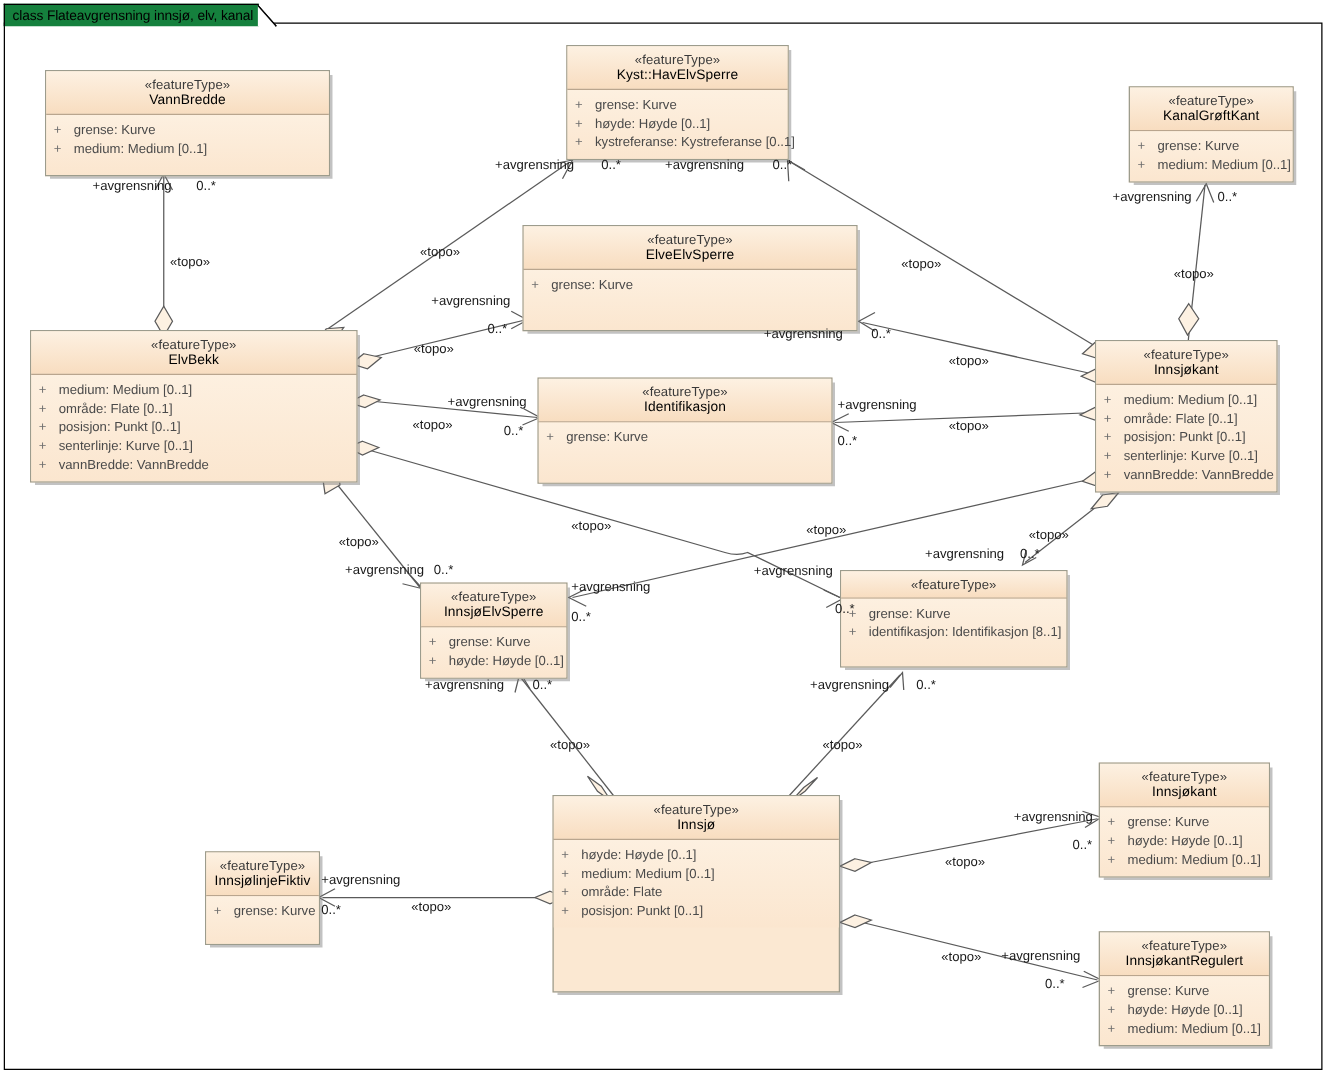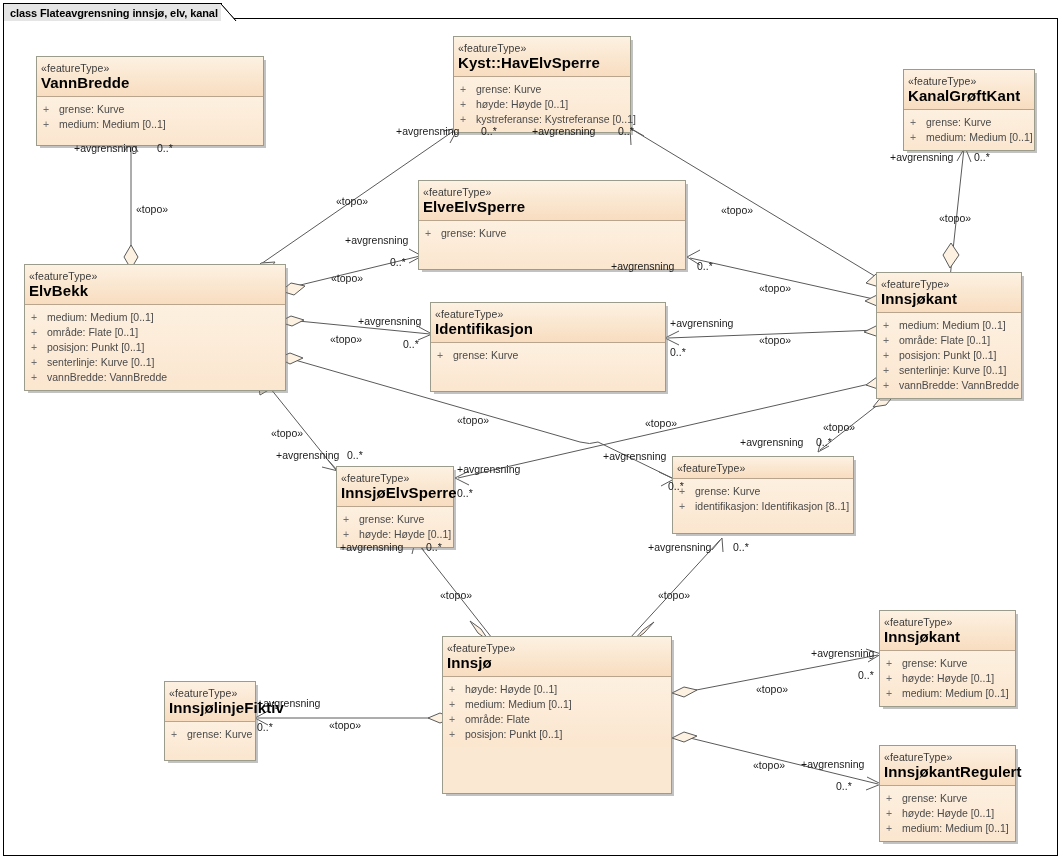--- a/index.html
+++ b/index.html
@@ -40,23 +40,23 @@
     z-index: 6;
   }
   #title-tab .tab-body {
     position: relative;
     height: 17px;
     padding: 0 4px 0 6px;
     display: flex;
     align-items: center;
     border-top: 1px solid #000;
     border-left: 1px solid #000;
-    background: #e5e5e5;
+    background: #15803d;
     font-size: 11px;
-    font-weight: bold;
+    font-weight: normal;
     color: #000;
     white-space: nowrap;
     letter-spacing: -0.1px;
     justify-content: flex-end;
   }
   #title-tab .tab-slant {
     position: absolute;
     right: -15px;
     top: 0;
     width: 16px;
@@ -68,33 +68,34 @@
   .uml-class {
     position: absolute;
     box-sizing: border-box;
     border: 1px solid #9c9c8d;
     background: #fbe8d2;
     box-shadow: 3px 3px 0 -1px rgba(120,120,120,0.45);
     z-index: 4;
   }
   .uml-head {
     padding: 5px 4px 4px 4px;
+    text-align: center;
     line-height: 1.18;
     border-bottom: 1px solid #b9a58e;
     background: linear-gradient(to bottom, #fdf1e2 0%, #f8ddc0 100%);
   }
   .stereo {
     font-size: 10.5px;
     color: #3a3a3a;
     display: block;
     letter-spacing: 0.1px;
   }
   .cname {
-    font-size: 15px;
-    font-weight: bold;
+    font-size: 11px;
+    font-weight: normal;
     color: #000000;
     display: block;
     letter-spacing: 0.1px;
   }
   .uml-attrs {
     padding: 5px 4px 5px 6px;
     background: linear-gradient(to bottom, #fdf0e0 0%, #fbe6cf 100%);
   }
   .attr {
     font-size: 10.5px;

